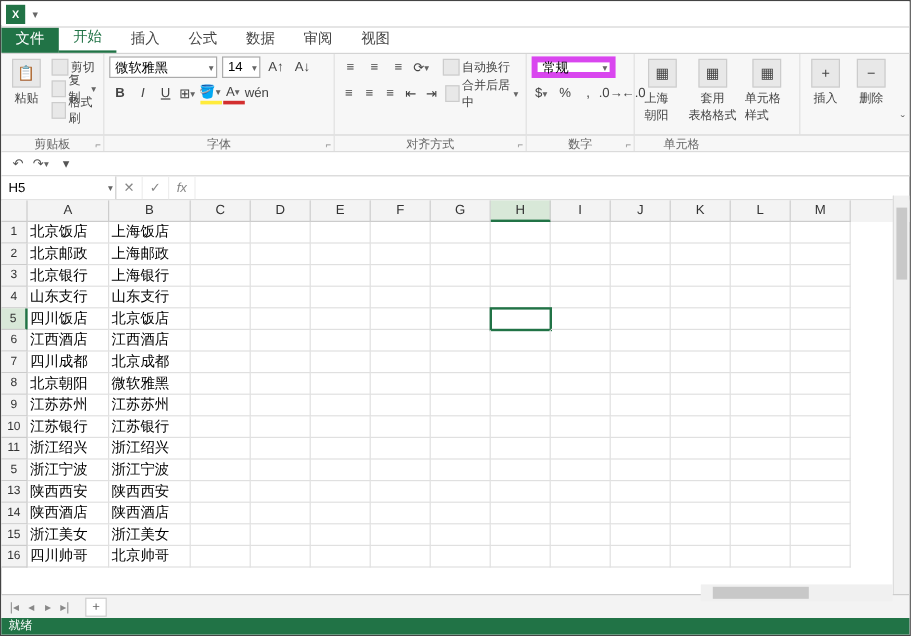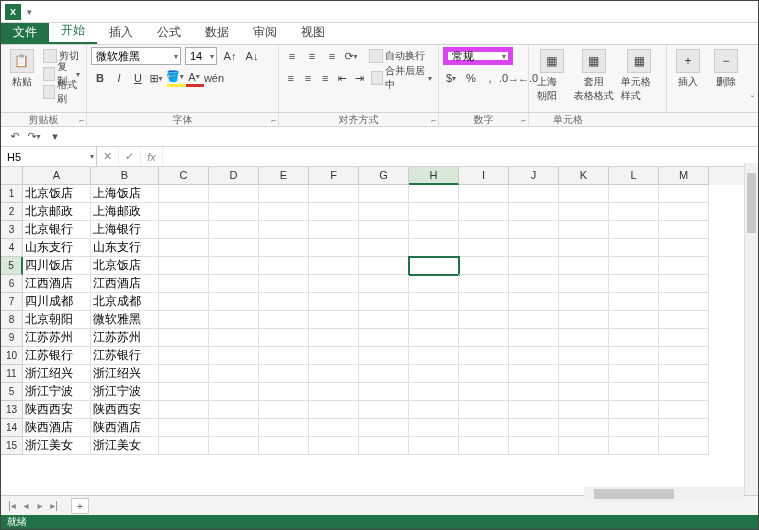--- a/index.html
+++ b/index.html
@@ -518,20 +518,36 @@
         <div class="cell cE" style="width: 50px;"></div>
         <div class="cell cF" style="width: 50px;"></div>
         <div class="cell cG" style="width: 50px;"></div>
         <div class="cell cH" style="width: 50px;"></div>
         <div class="cell cI" style="width: 50px;"></div>
         <div class="cell cJ" style="width: 50px;"></div>
         <div class="cell cK" style="width: 50px;"></div>
         <div class="cell cL" style="width: 50px;"></div>
         <div class="cell cM" style="width: 50px;"></div>
       </div>
+      <div class="row">
+        <div class="rh">16</div>
+        <div class="cell cA" style="width: 68px;">四川帅哥</div>
+        <div class="cell cB" style="width: 68px;">北京帅哥</div>
+        <div class="cell cC" style="width: 50px;"></div>
+        <div class="cell cD" style="width: 50px;"></div>
+        <div class="cell cE" style="width: 50px;"></div>
+        <div class="cell cF" style="width: 50px;"></div>
+        <div class="cell cG" style="width: 50px;"></div>
+        <div class="cell cH" style="width: 50px;"></div>
+        <div class="cell cI" style="width: 50px;"></div>
+        <div class="cell cJ" style="width: 50px;"></div>
+        <div class="cell cK" style="width: 50px;"></div>
+        <div class="cell cL" style="width: 50px;"></div>
+        <div class="cell cM" style="width: 50px;"></div>
+      </div>
     </div>
 </div>
 
 <div class="vscroll">
     <div class="thumb"></div>
   </div>
 
 <div class="sheettabs">
   <div class="navbtns">
     <span>|◂</span>

